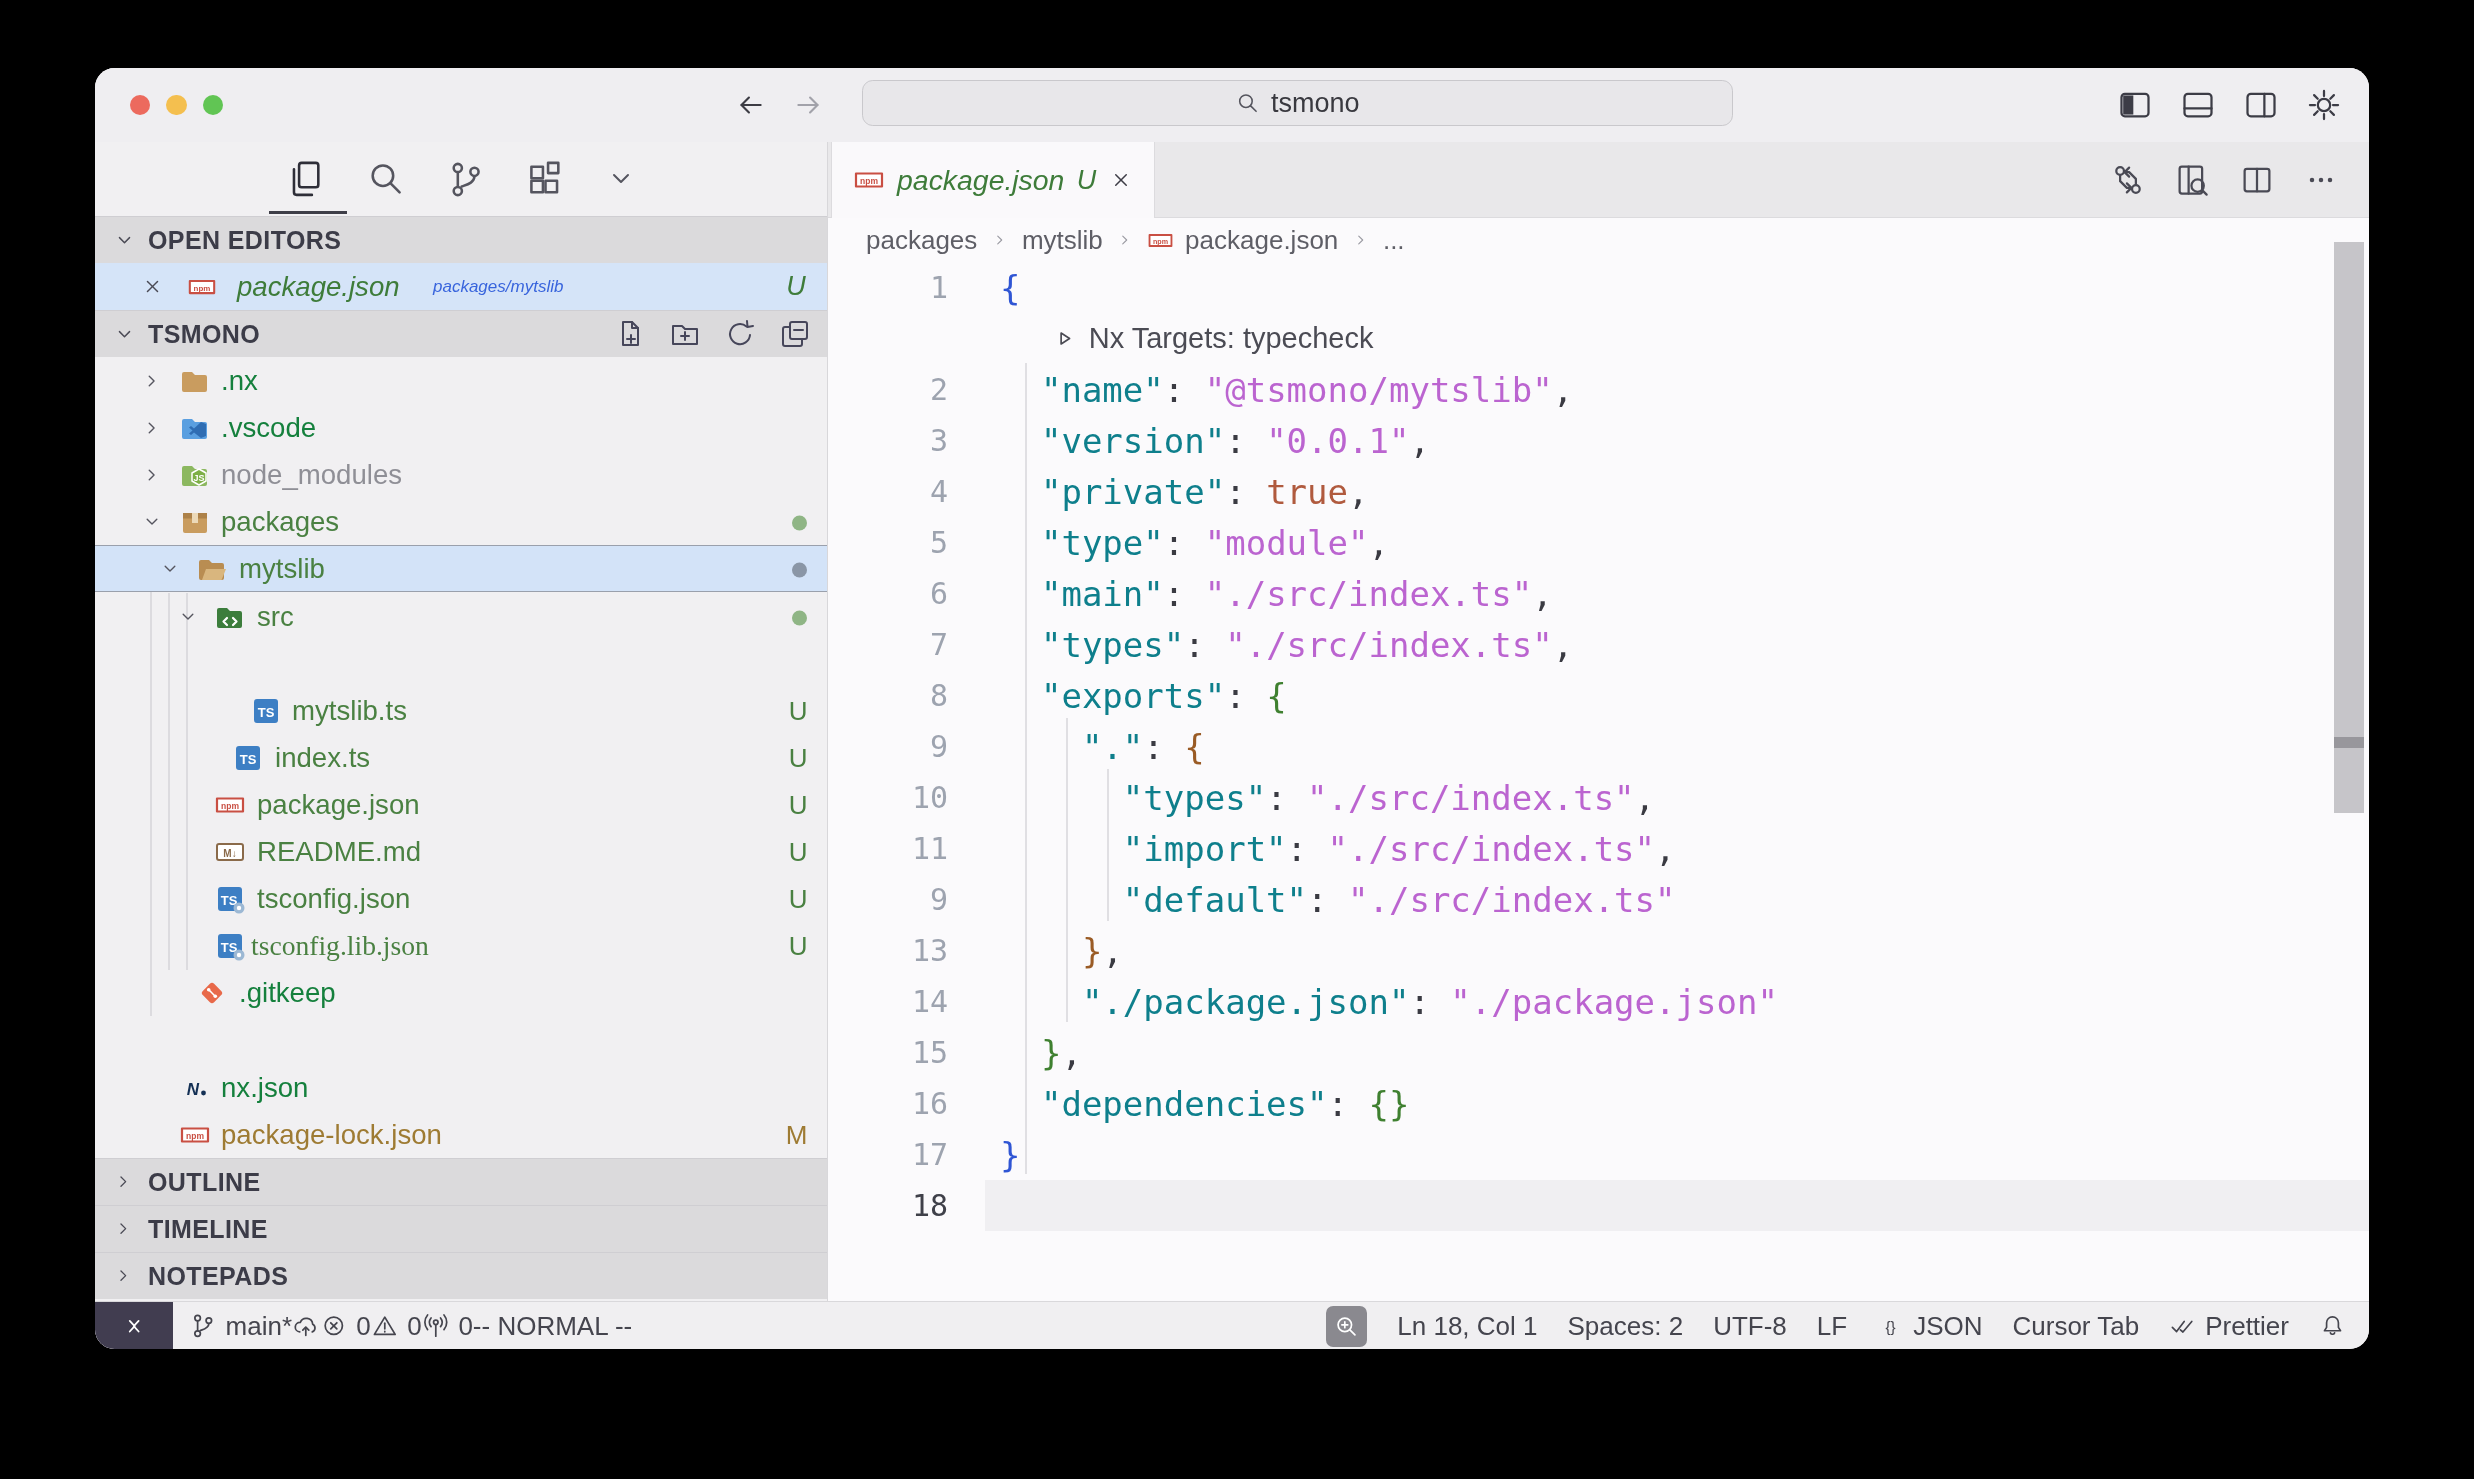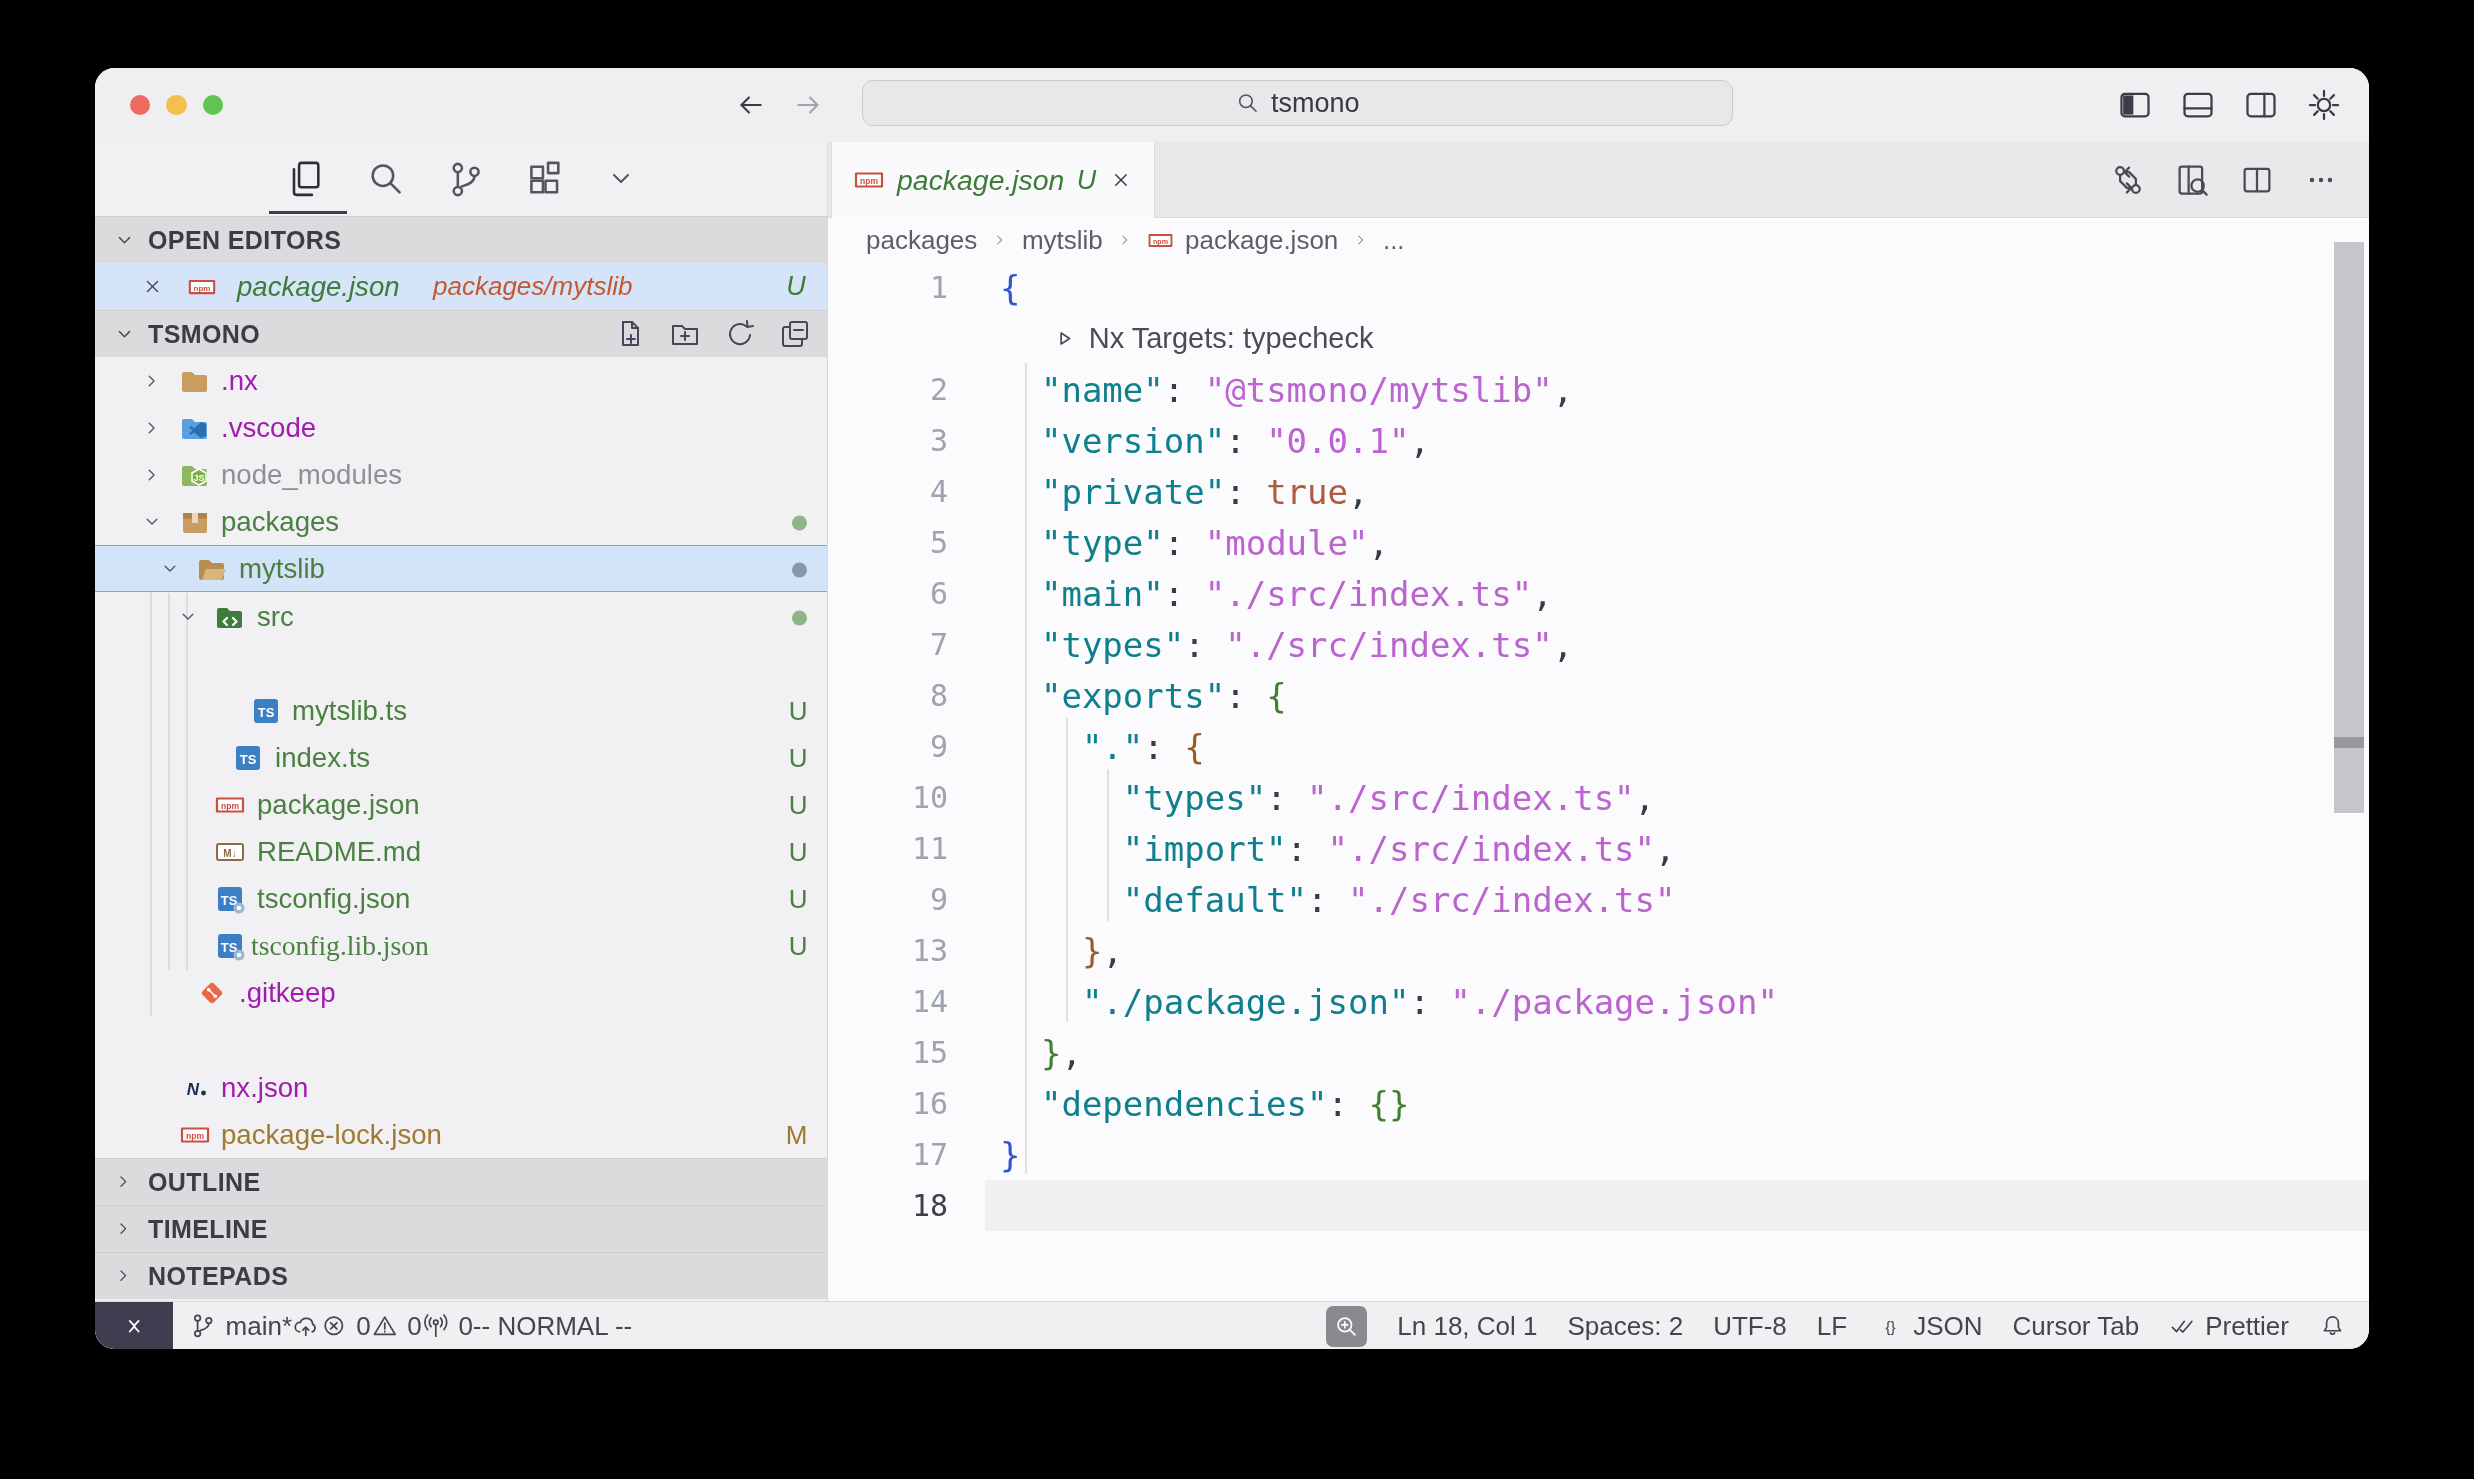--- a/index.html
+++ b/index.html
@@ -31,31 +31,31 @@
             display:flex; align-items:center; font-weight:bold; font-size:25px; color:#3c3c48; border-top:0.9px solid #cfced2;}
   .sechdr .chev { position:absolute; left:18px; display:flex; }
   .sechdr .hlabel { margin-left:53px; letter-spacing:0.4px; }
   .hdr-actions { position:absolute; right:16px; display:flex; gap:23px; align-items:center; }
 
   .oe-row { position:absolute; left:0; top:121px; width:100%; height:47px; background:#d5e4f8;
             display:flex; align-items:center; font-size:27.6px; }
   .oe-close { position:absolute; left:46px; display:flex; }
   .oe-icon { position:absolute; left:92px; display:flex; }
   .oe-name { position:absolute; left:142px; font-style:italic; color:#3e7c3a; }
-  .oe-desc { position:absolute; left:338px; font-style:italic; color:#c2410c; opacity:.85; font-size:26px; }
+  .oe-desc { position:absolute; left:338px; font-style:italic; color:#1d4ed8; opacity:.85; font-size:17px; }
   .oe-badge { position:absolute; right:21.3px; font-style:italic; color:#3e7c3a; font-size:27px; }
 
   .tree { position:absolute; left:0; top:215px; width:100%; height:801px; }
   .trow { position:absolute; left:0; width:100%; height:47px; font-size:27.6px; }
   .trow.selected { background:#d3e3f8; border-top:0.9px solid #9aa0ac; border-bottom:0.9px solid #9aa0ac; }
   .t-chev, .t-icon { position:absolute; top:50%; transform:translateY(-50%); display:flex; }
   .t-label { position:absolute; top:50%; transform:translateY(-50%); white-space:nowrap; }
   .t-badge { position:absolute; right:19.6px; top:50%; transform:translateY(-50%); font-size:26px; }
   .dot { width:15px; height:15px; border-radius:50%; display:inline-block; }
-  .c-untracked { color:#4a8142; } .c-modified { color:#9e7b33; } .c-ignored { color:#8f8f96; } .c-default { color:#a21caf; }
+  .c-untracked { color:#4a8142; } .c-modified { color:#9e7b33; } .c-ignored { color:#8f8f96; } .c-default { color:#15803d; }
   .tguide { position:absolute; width:1.8px; background:#dcdbdf; }
 
   .botsec { position:absolute; left:0; width:100%; }
 
   
   .editor { position:absolute; left:732px; top:74px; width:1542px; height:1159px; background:#fbfafc; border-left:0.9px solid #d8d7da; }
   .tabstrip { position:absolute; left:0; top:0; width:100%; height:76px; background:#e9e8ea; border-bottom:0.9px solid #dcdbde; }
   .tab { position:absolute; left:2.7px; top:0; height:76px; width:324px; background:#faf9fb;
          border-left:0.9px solid #dcdbde; border-right:0.9px solid #dcdbde;
          display:flex; align-items:center; justify-content:center; gap:12.4px; font-size:28.4px; }

